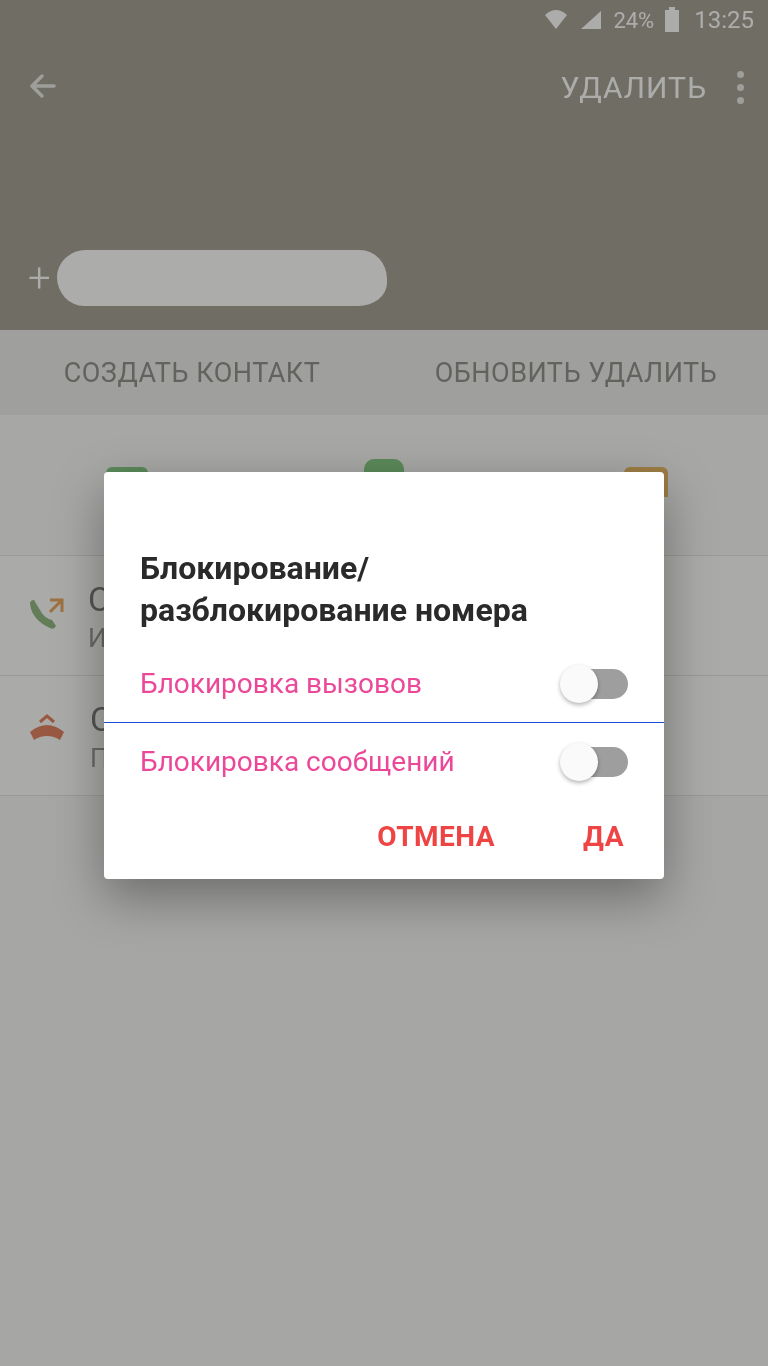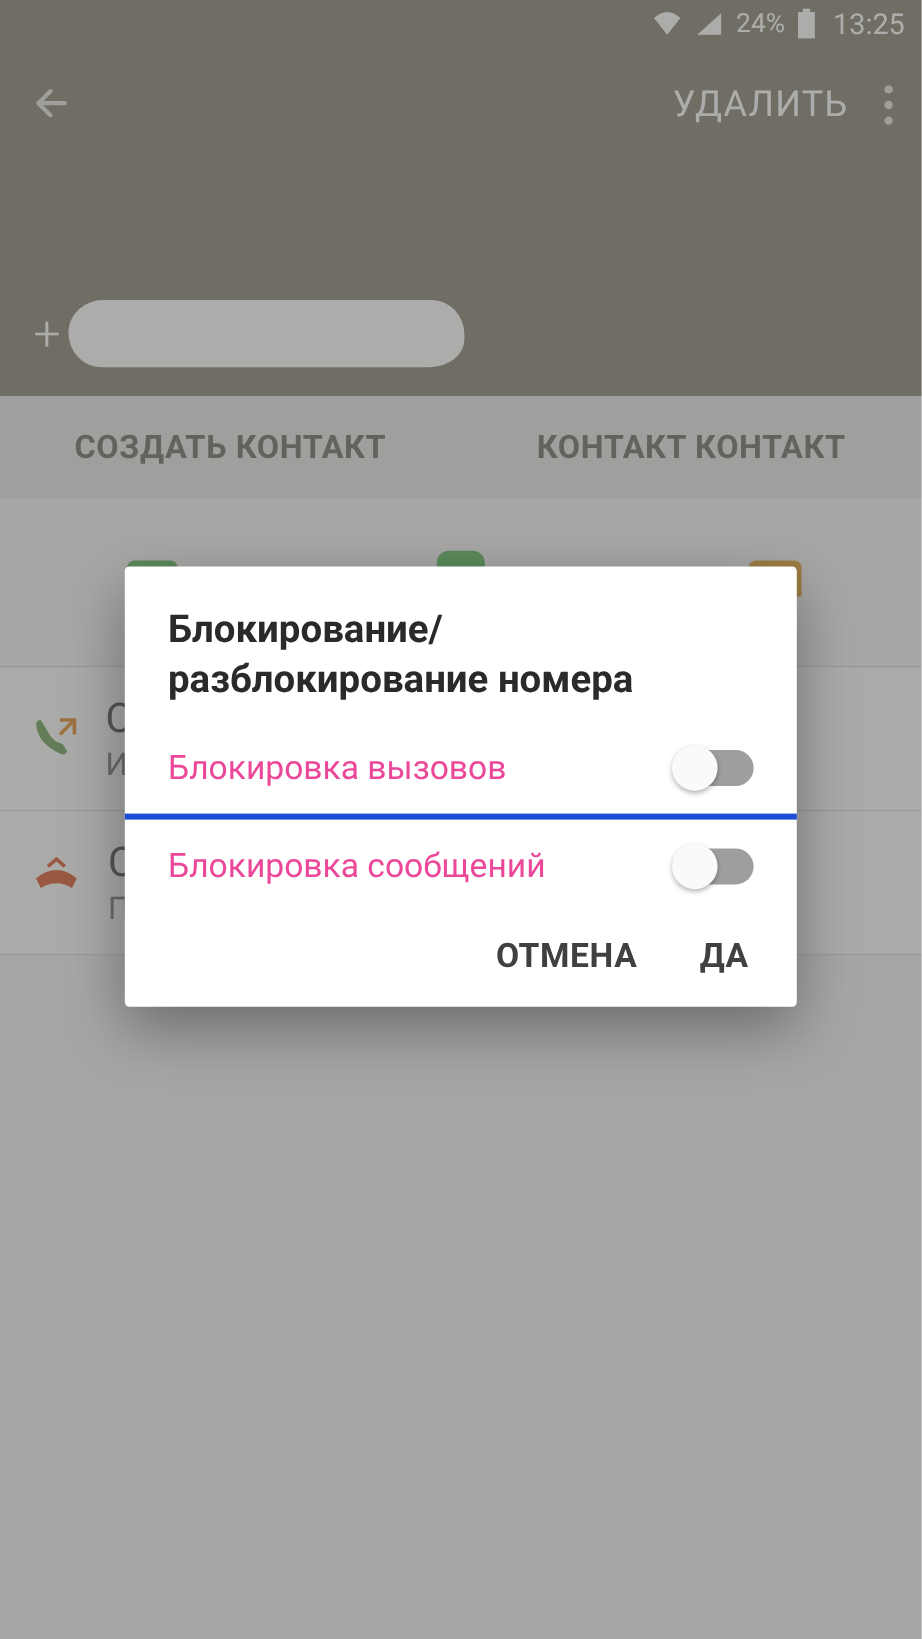--- a/index.html
+++ b/index.html
@@ -59,21 +59,21 @@
 
   
   .contactbar {
     height: 85px;
     background: #e4e4e2;
     display: flex;
   }
   .contactbar > div {
     flex: 1;
     display: flex; align-items: center; justify-content: center;
-    color: #6a6a66; font-size: 27px; letter-spacing: 0.5px; font-weight: bold;
+    color: #6a6a66; font-size: 27px; letter-spacing: 0.5px;
   }
 
   
   .actionrow {
     height: 140px;
     background: #f5f5f5;
     position: relative;
   }
   .action-green-left {
     position: absolute; left: 106px; top: 52px;
@@ -121,26 +121,27 @@
     background: #fff;
     border-radius: 4px;
     box-shadow: 0 18px 50px rgba(0,0,0,0.35);
     padding: 32px 0 0 0;
     display: flex; flex-direction: column;
   }
   .dialog-title {
     font-size: 32px; font-weight: 700; color: #2a2a2a;
     line-height: 1.3;
     padding: 0 36px 14px 36px;
+    margin-top: 44px;
   }
   .dialog-item {
     display: flex; align-items: center; justify-content: space-between;
     padding: 22px 36px;
   }
-  .dialog-item + .dialog-item { border-top: 5px solid #1d4ed8; }
+  .dialog-item + .dialog-item { border-top: 1px solid #1d4ed8; }
   .dialog-item .lbl { font-size: 28px; color: #ec4899; }
 
   .switch {
     width: 66px; height: 30px;
     background: #9e9e9e;
     border-radius: 15px;
     position: relative;
   }
   .switch .knob {
     position: absolute; left: -2px; top: -4px;
@@ -149,24 +150,25 @@
     background: #fafafa;
     box-shadow: 0 2px 4px rgba(0,0,0,0.3);
   }
 
   .dialog-actions {
     display: flex; justify-content: flex-end; gap: 52px;
     padding: 20px 40px 26px 36px;
   }
   .dialog-actions button {
     border: none; background: none;
-    color: #404040;
+    color: #ef4444;
     font-size: 28px; font-weight: 700;
     letter-spacing: 0.5px;
     cursor: pointer;
+    margin-left: 36px;
   }
 </style>
 </head>
 <body>
 
 <div class="screen">
 
   <div class="statusbar">
     <span class="wifi">
       <svg width="26" height="22" viewBox="0 0 26 22">
@@ -205,21 +207,21 @@
       </div>
     </div>
     <div class="phone-redacted">
       <span class="plus">+</span>
       <div class="redact-blob"></div>
     </div>
   </div>
 
   <div class="contactbar">
     <div>СОЗДАТЬ КОНТАКТ</div>
-    <div>КОНТАКТ КОНТАКТ</div>
+    <div>ОБНОВИТЬ УДАЛИТЬ</div>
   </div>
 
   <div class="actionrow">
     <div class="action-green-left"></div>
     <div class="action-green-mid"></div>
     <div class="action-yellow-right"></div>
   </div>
 
   <div class="logrows">
     <div class="logrow">

